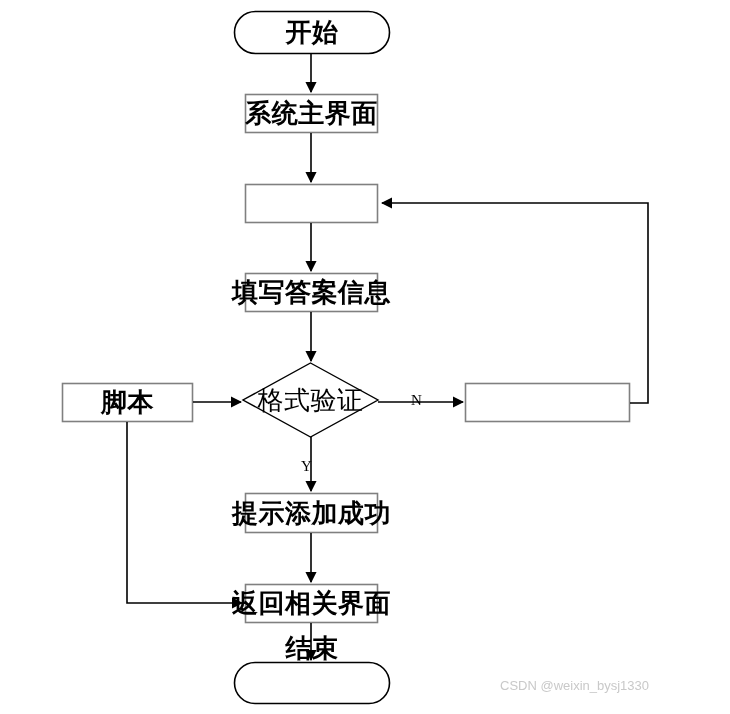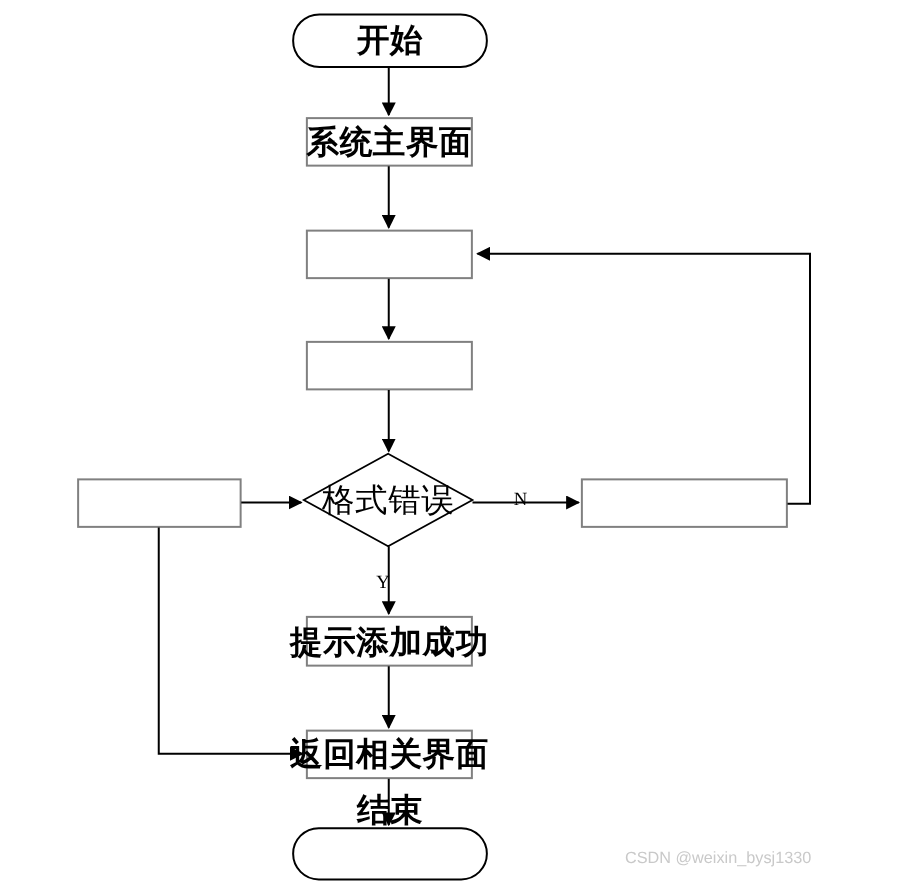--- a/index.html
+++ b/index.html
@@ -105,23 +105,25 @@
     <path d="M 127 422 L 127 603 L 242 603" fill="none" stroke="#000000" stroke-width="1.6" marker-end="url(#arrow)"></path>
 
     <line x1="311" y1="623" x2="311" y2="660" stroke="#000000" stroke-width="1.6" marker-end="url(#arrow)"></line>
   </svg>
 
   <div class="node-label" style="left:234px; top:11px; width:156px; height:43px;">开始</div>
 
   <div class="node-label" style="left:245px; top:94px; width:133px; height:39px;">系统主界面</div>
 
 
+  <div class="node-label" style="left:245px; top:273px; width:133px; height:39px;">填写答案信息</div>
 
-  <div class="node-label" style="left:243px; top:363px; width:135px; height:74px; font-weight:400;">格式错误</div>
+  <div class="node-label" style="left:243px; top:363px; width:135px; height:74px; font-weight:400;">格式验证</div>
 
+  <div class="node-label" style="left:62px; top:383px; width:131px; height:39px;">脚本</div>
 
 
   <div class="node-label" style="left:245px; top:493px; width:133px; height:40px;">提示添加成功</div>
 
   <div class="node-label" style="left:245px; top:584px; width:133px; height:39px;">返回相关界面</div>
 
   <div class="node-label" style="left:234px; top:627px; width:156px; height:42px;">结束</div>
 
   <div class="edge-label" style="left:411px; top:392px;">N</div>
 

